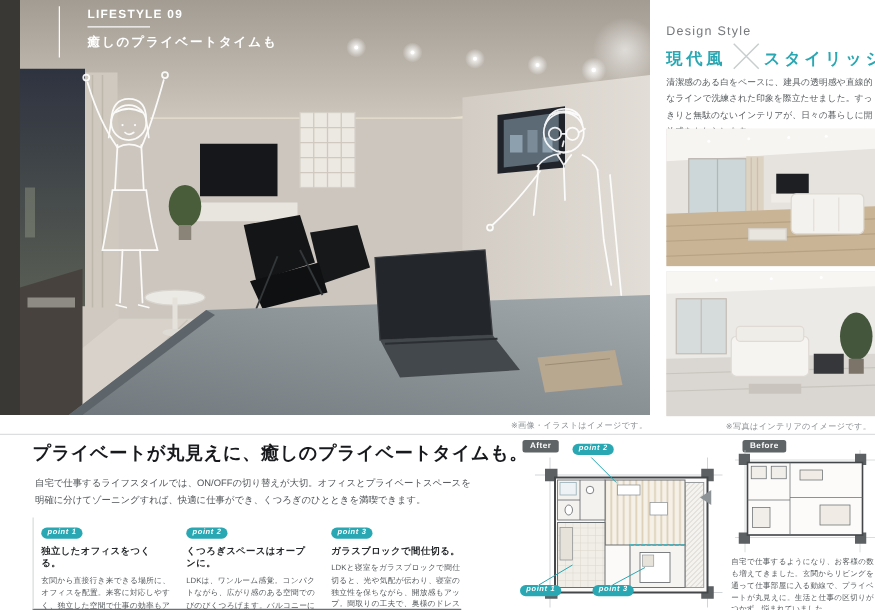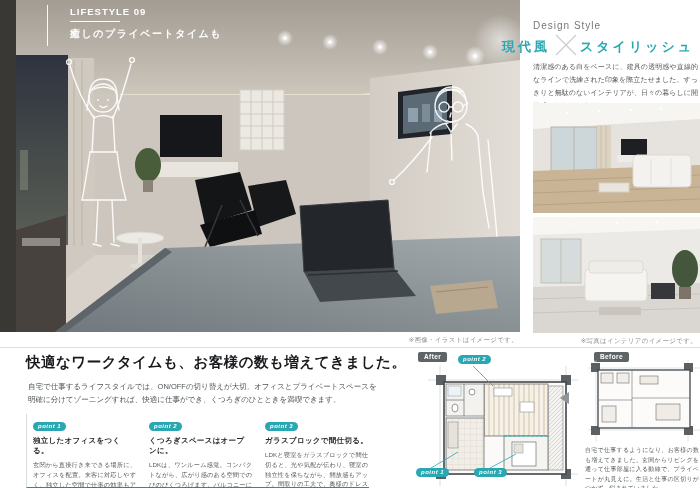--- a/index.html
+++ b/index.html
@@ -15,21 +15,21 @@
   .ls-label{position:absolute;left:70px;top:6px;font-size:9.5px;font-weight:bold;letter-spacing:1px;color:#fff;}
   .ls-hr{position:absolute;left:70px;top:21px;width:50px;height:1px;background:rgba(255,255,255,.95);}
   .ls-title{position:absolute;left:70px;top:27px;font-size:10px;font-weight:bold;letter-spacing:1.5px;color:#fff;}
 
   .caption{font-size:6.5px;color:#8b9093;letter-spacing:.3px;}
   .cap-main{left:330px;top:336px;width:188px;text-align:right;}
   .cap-right{left:533px;top:337px;width:164px;text-align:right;}
 
   
   .ds-label{left:533px;top:20px;font-size:10px;color:#75797c;letter-spacing:1px;}
-  .ds-style{left:502px;top:34px;width:167px;height:26px;display:flex;align-items:center;}
+  .ds-style{left:533px;top:34px;width:167px;height:26px;display:flex;align-items:center;}
   .ds-word{font-size:13px;font-weight:bold;color:#29a7b2;letter-spacing:3px;white-space:nowrap;}
   .ds-x{margin:0 2px 0 4px;flex:0 0 auto;}
   .ds-desc{left:533px;top:60px;width:165px;font-size:7px;line-height:13px;color:#55595c;text-align:justify;}
   .ds-photo{left:533px;background:#efece8;}
   .ds-photo svg{display:block;}
 
   
   .divider{left:0;top:347px;width:700px;height:1px;background:#dcdedf;}
 
   
@@ -257,21 +257,21 @@
       <rect x="118" y="66" width="24" height="16" fill="#35373a"></rect>
       <ellipse cx="152" cy="52" rx="13" ry="19" fill="#44563c"></ellipse>
       <rect x="146" y="70" width="12" height="12" fill="#7c7468"></rect>
       <rect x="66" y="90" width="42" height="8" fill="#c9c5be"></rect>
     </svg>
   </div>
   <div class="abs caption cap-right">※写真はインテリアのイメージです。</div>
 
   <div class="abs divider"></div>
 
-  <div class="abs feat-heading">快適なワークタイムも、お客様の数も増えてきました。</div>
+  <div class="abs feat-heading">プライベートが丸見えに、癒しのプライベートタイムも。</div>
   <div class="abs points-row">
     <div class="point-col">
       <span class="pt-badge">point 1</span>
       <div class="pt-title">独立したオフィスをつくる。</div>
       <div class="pt-body">玄関から直接行き来できる場所に、オフィスを配置。来客に対応しやすく、独立した空間で仕事の効率もアップ。お客様に配慮し、トイレや洗面をすぐ側に設けました。</div>
     </div>
     <div class="point-col">
       <span class="pt-badge">point 2</span>
       <div class="pt-title">くつろぎスペースはオープンに。</div>
       <div class="pt-body">LDKは、ワンルーム感覚。コンパクトながら、広がり感のある空間でのびのびくつろげます。バルコニーに面したソファに座れば、食後のだんらんもゆったりと。</div>

